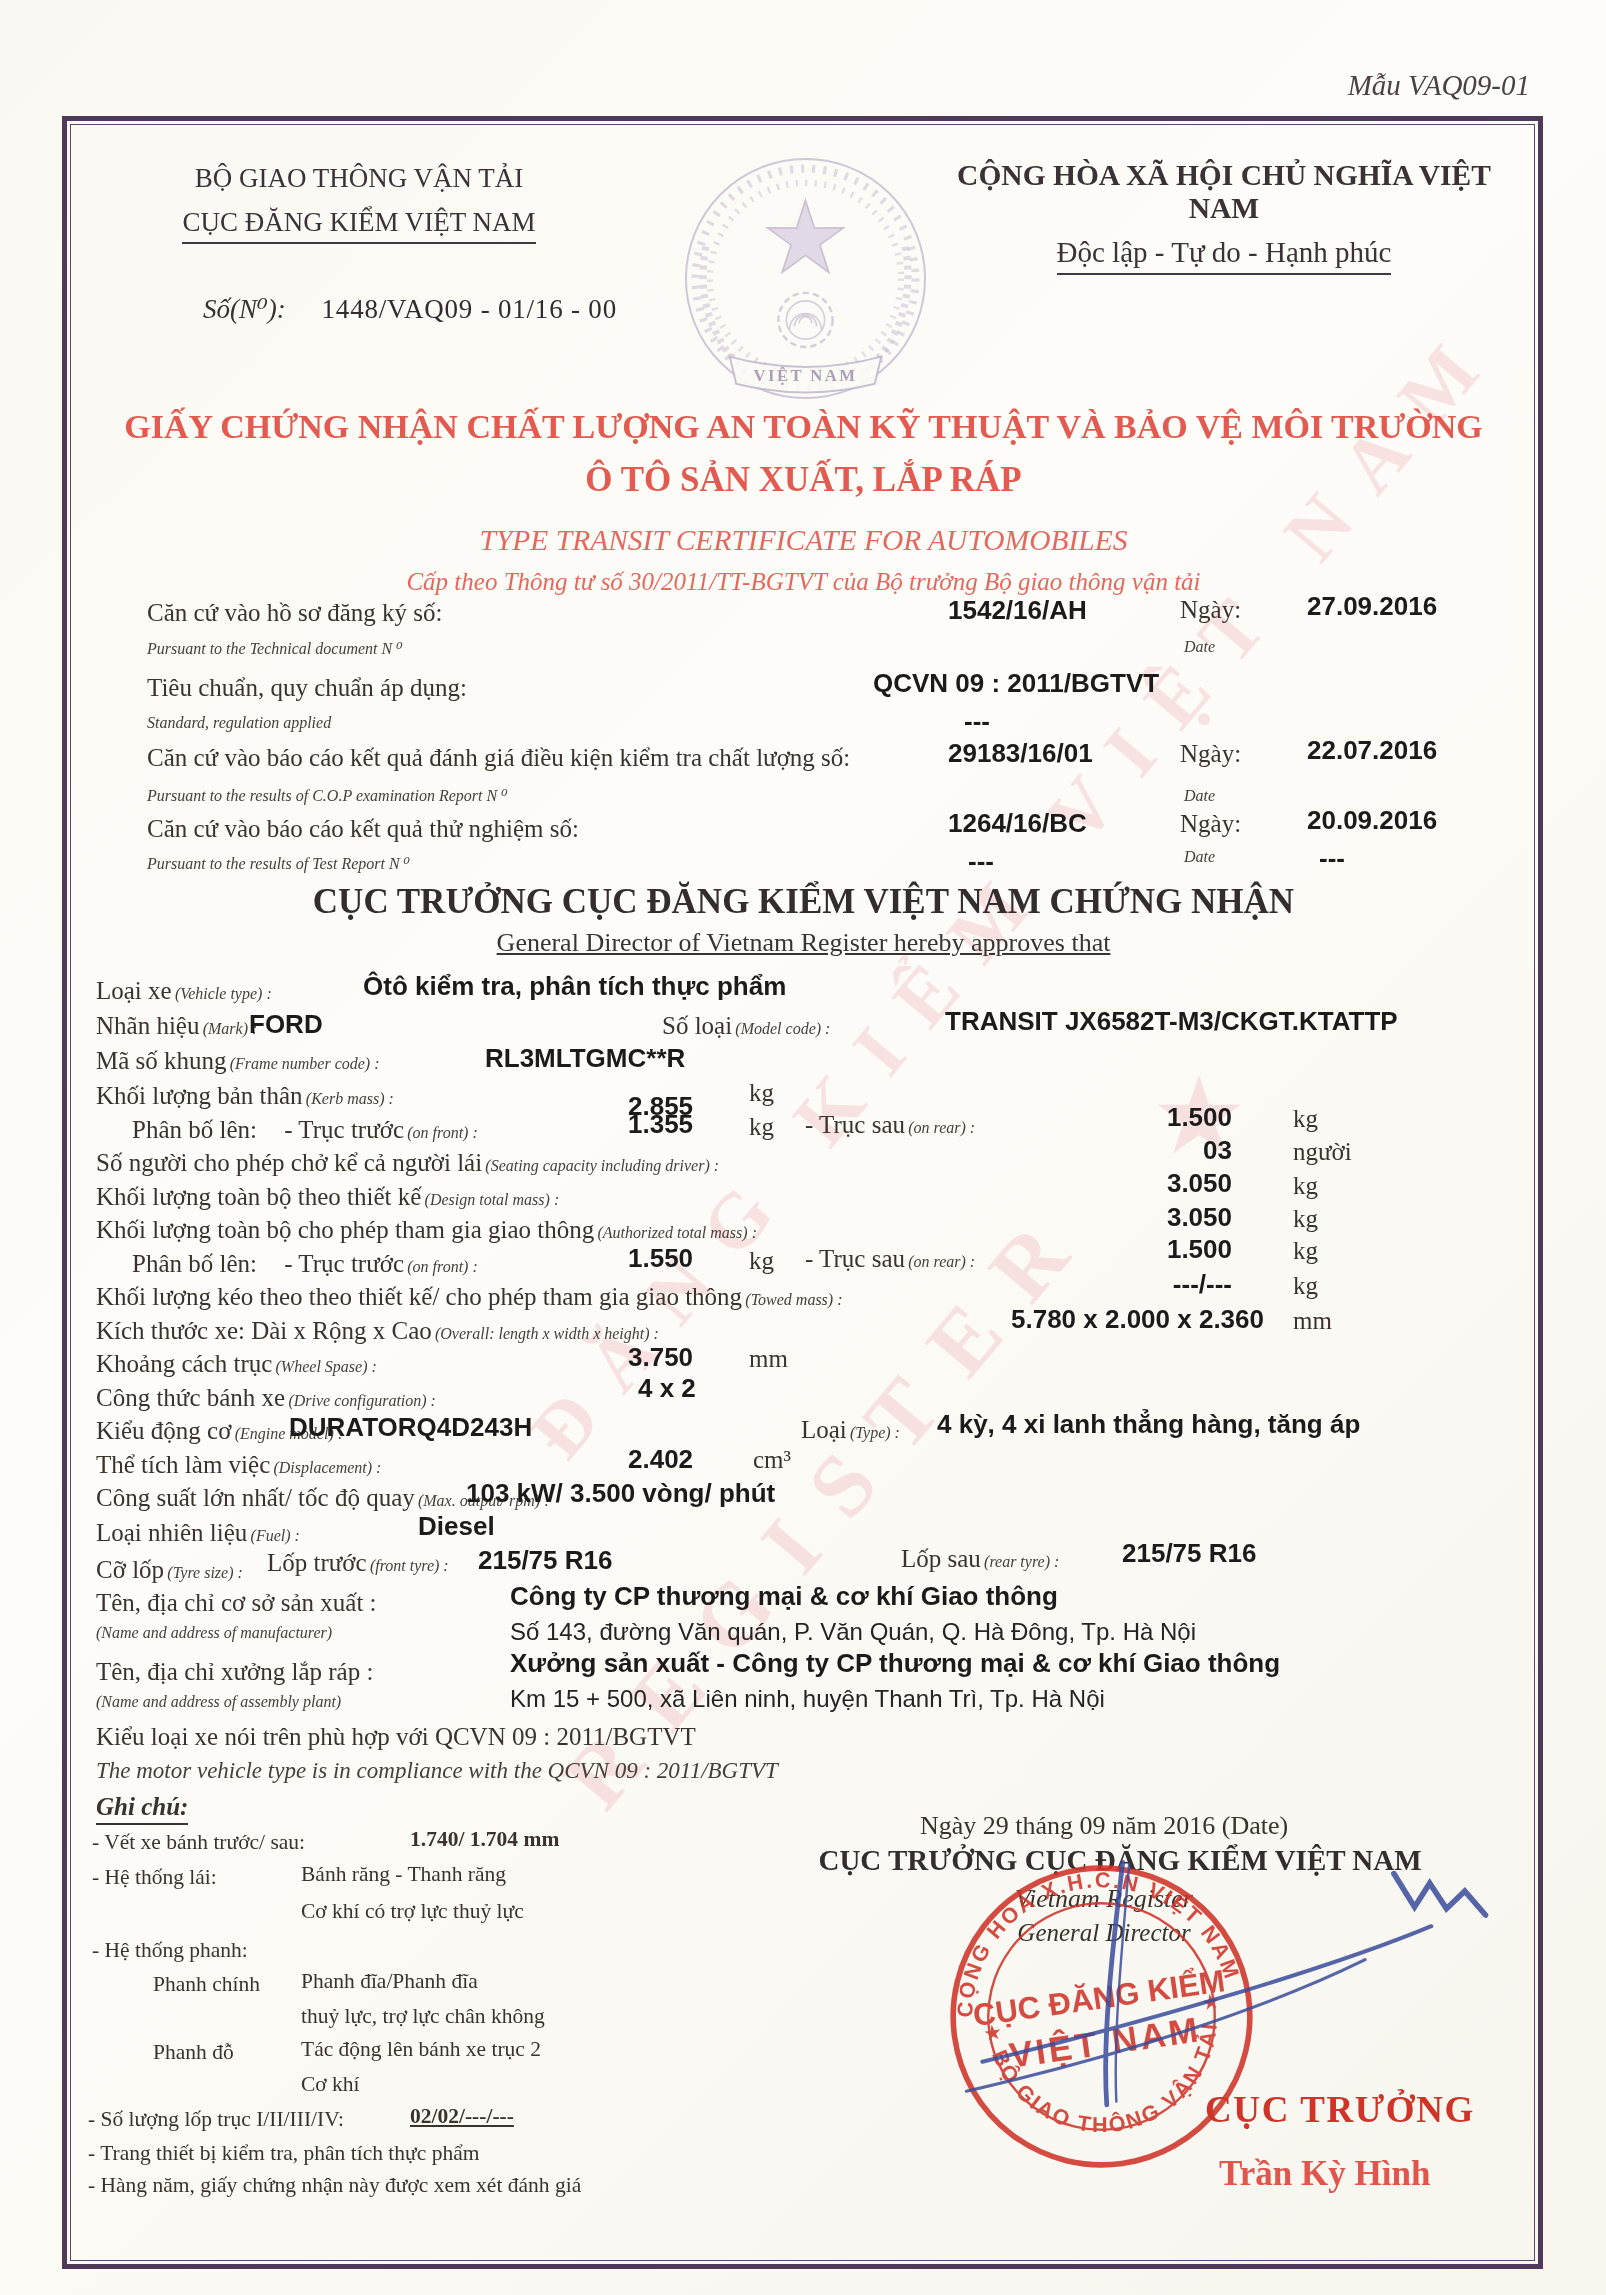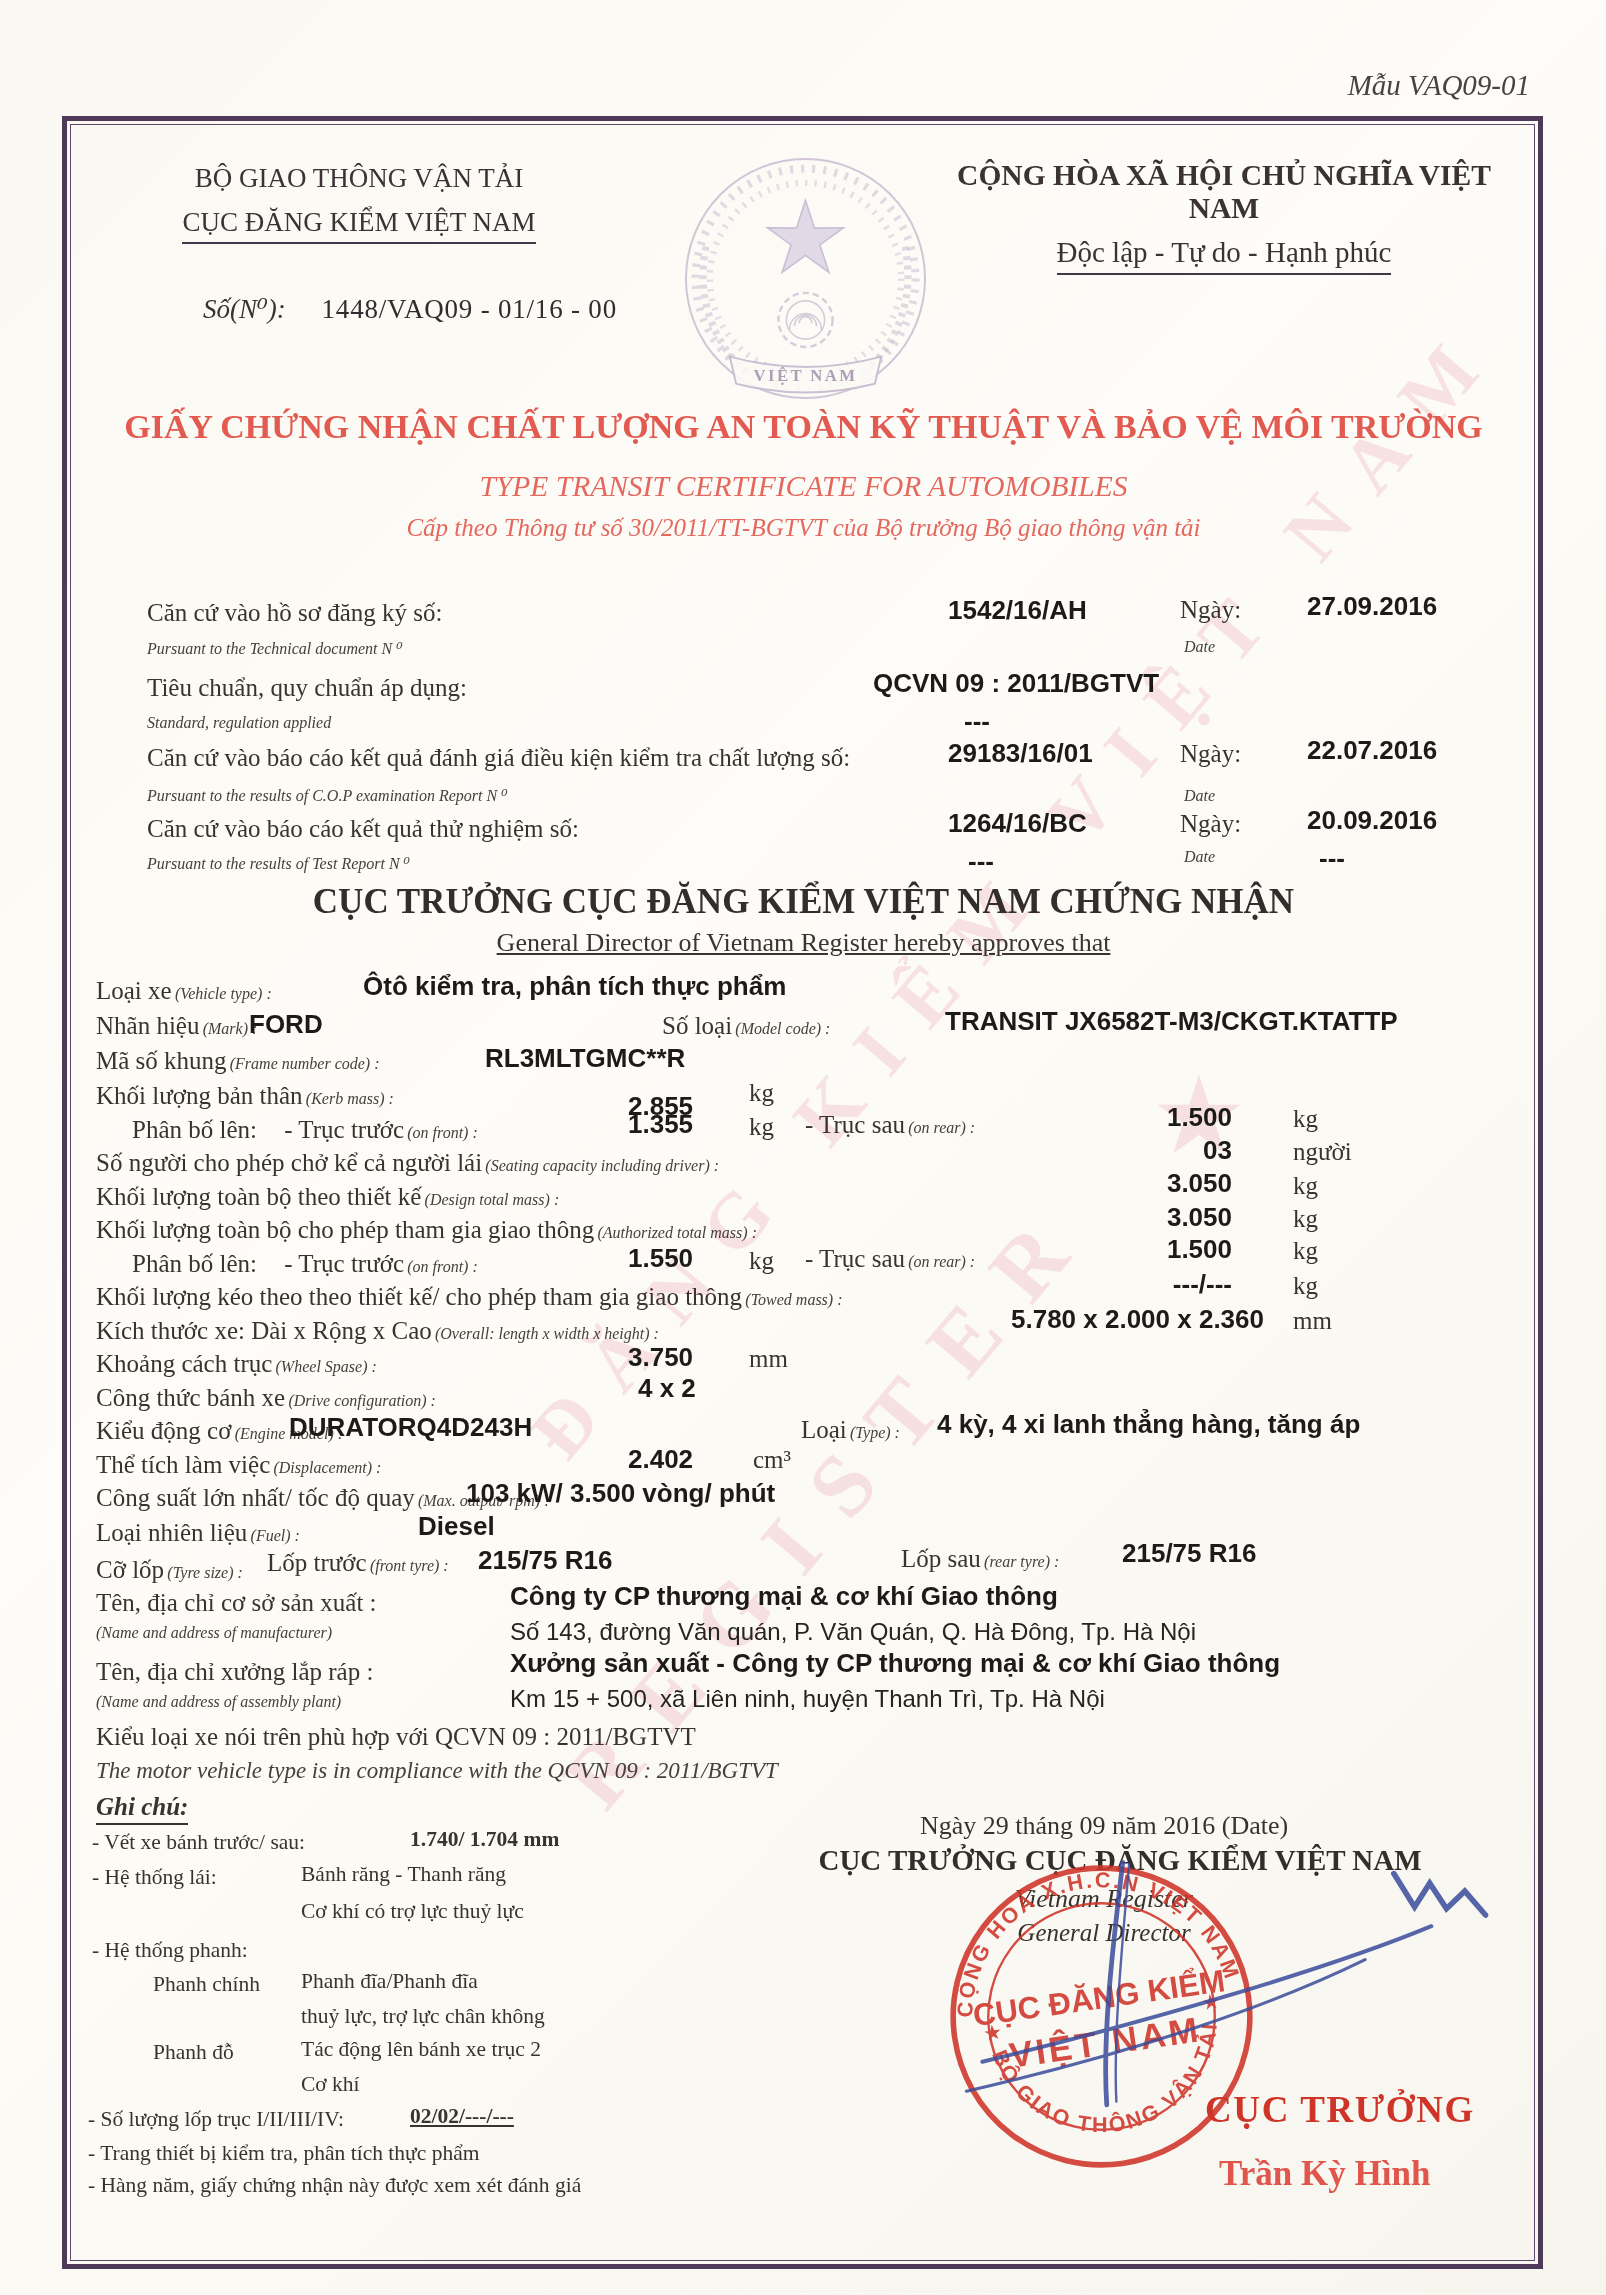--- a/index.html
+++ b/index.html
@@ -72,20 +72,21 @@
 
     <div class="abs ctr" style="left:933px;top:159px;width:582px;">
       <div class="b" style="font-size:29.5px;color:#3b3236;">CỘNG HÒA XÃ HỘI CHỦ NGHĨA VIỆT NAM</div>
       <div style="margin-top:11px;">
         <span style="font-size:29px;border-bottom:2.4px solid #413749;padding-bottom:4.8px;color:#3b3236;">Độc lập - Tự do - Hạnh phúc</span>
       </div>
     </div>
 
     <div class="abs ctr red" style="left:88px;top:408px;width:1431px;">
       <div class="b" style="font-size:34px;">GIẤY CHỨNG NHẬN CHẤT LƯỢNG AN TOÀN KỸ THUẬT VÀ BẢO VỆ MÔI TRƯỜNG</div>
+      <div class="b" style="font-size:35px;margin-top:14.3px;">Ô TÔ SẢN XUẤT, LẮP RÁP</div>
       <div class="ital" style="font-size:29.5px;margin-top:24px;color:#e4685e;">TYPE TRANSIT CERTIFICATE FOR AUTOMOBILES</div>
       <div class="ital" style="font-size:25px;margin-top:11px;color:#e4685e;">Cấp theo Thông tư số 30/2011/TT-BGTVT của Bộ trưởng Bộ giao thông vận tải</div>
     </div>
 
     <div class="abs lbl" style="left:147px;top:599px;">Căn cứ vào hồ sơ đăng ký số:</div>
     <div class="abs sansv val" style="left:948px;top:595px;">1542/16/AH</div>
     <div class="abs lbl" style="left:1180px;top:596px;">Ngày:</div>
     <div class="abs sansv val" style="left:1307px;top:591px;">27.09.2016</div>
     <div class="abs en" style="left:147px;top:639px;">Pursuant to the Technical document N ⁰</div>
     <div class="abs en" style="left:1184px;top:638px;">Date</div>

